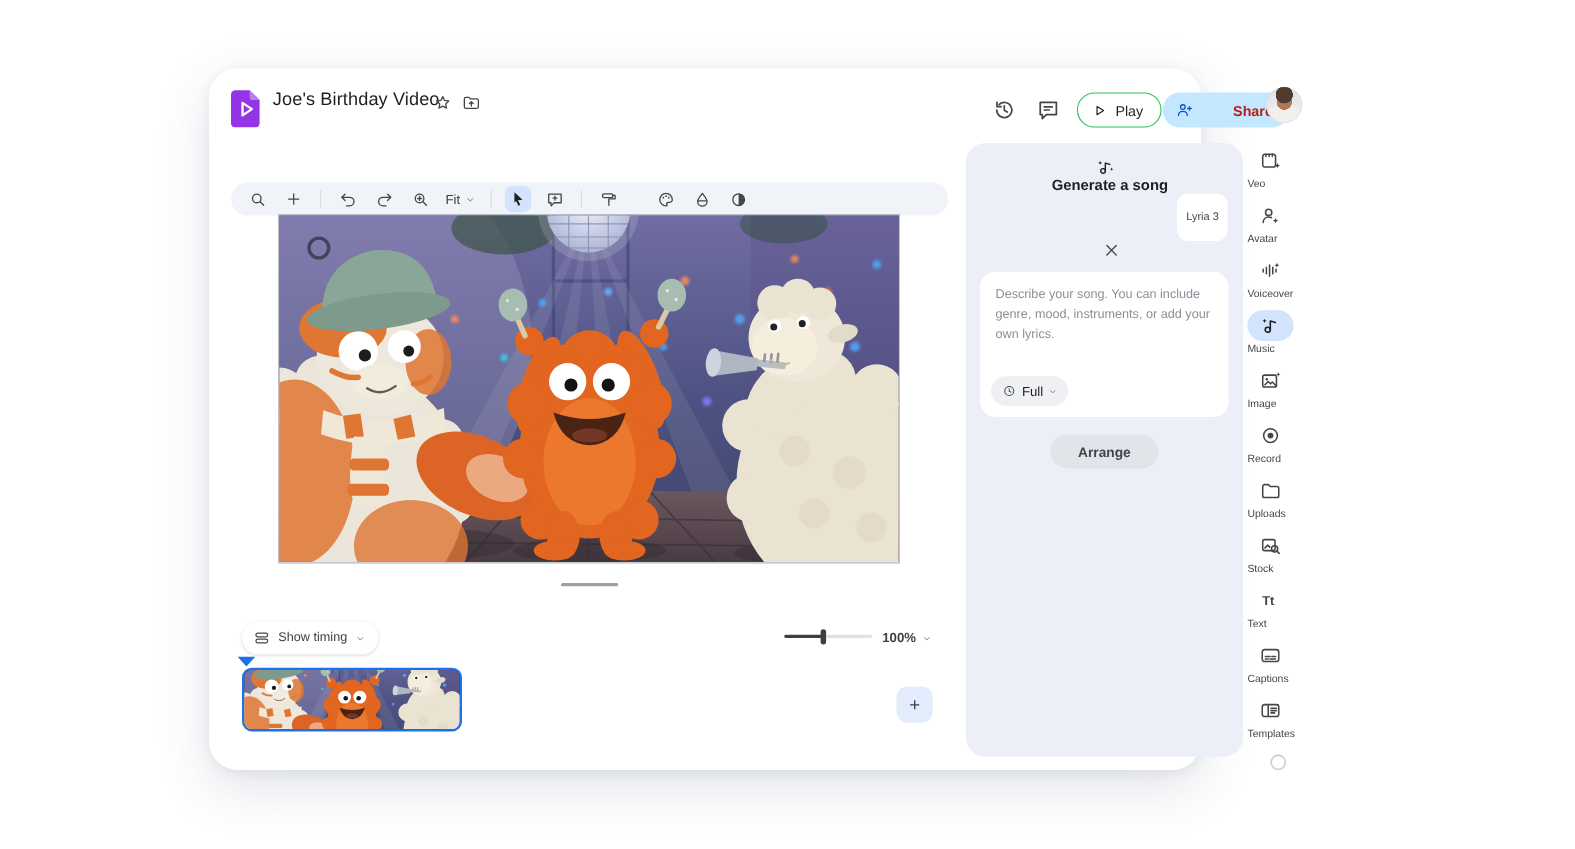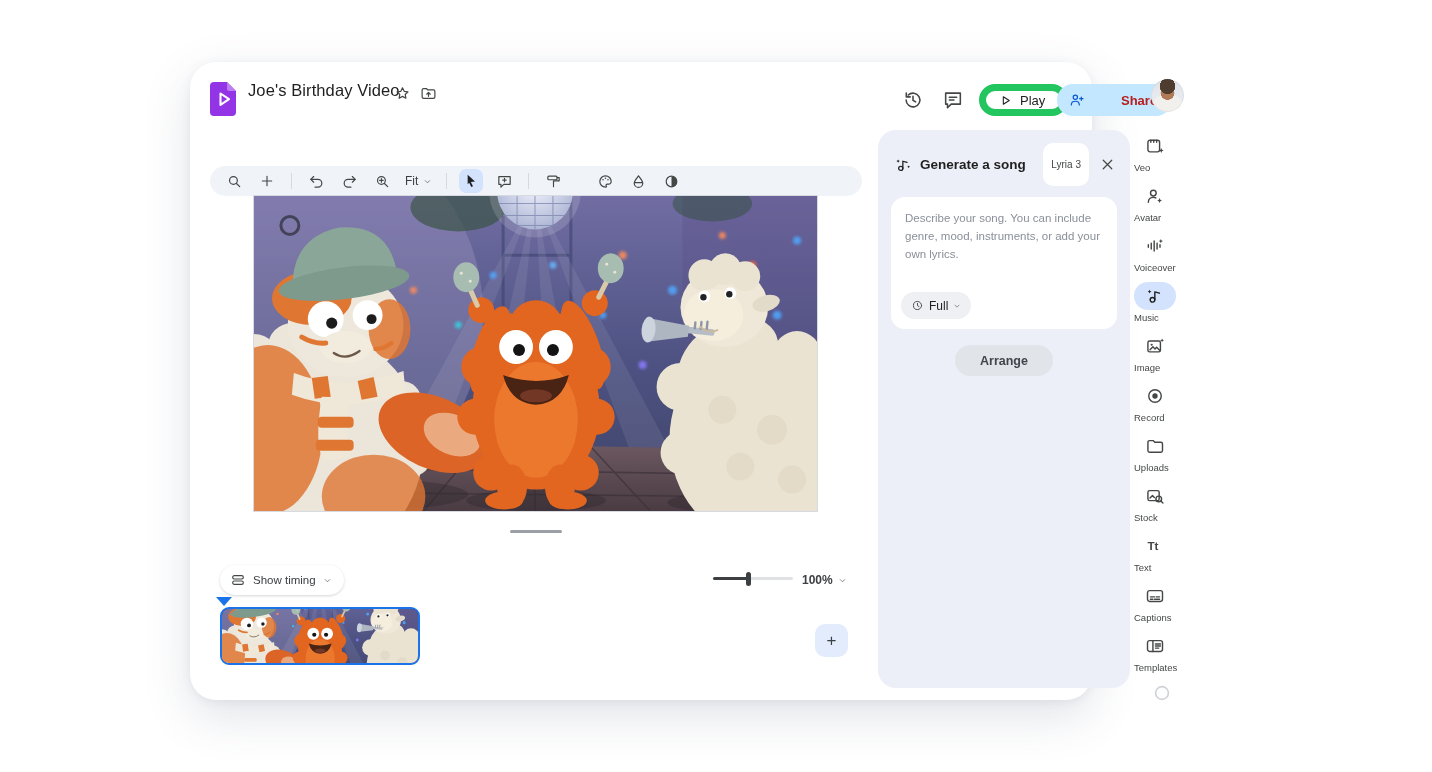--- a/index.html
+++ b/index.html
@@ -11,21 +11,21 @@
   .vids-icon{position:absolute;left:20px;top:19px;width:27px;height:35px;}
   .doc-title{position:absolute;left:58px;top:19px;font-size:16.5px;color:#1f1f1f;letter-spacing:.1px;white-space:nowrap;}
   .hdr-ic{position:absolute;top:23px;width:17px;height:17px;}
   .star{left:204px;} .movefolder{left:230px;}
   .menubar{position:absolute;left:56px;top:43px;display:flex;gap:17px;font-size:12.5px;color:#202124;}
   .menubar span{cursor:default;padding:1px 0;}
   .top-ic{position:absolute;top:27px;width:22px;height:22px;}
   .history{left:712px;} .commenttop{left:752px;}
   .pill-btn{position:absolute;top:22px;height:32px;display:flex;align-items:center;gap:7px;
     border-radius:16px;font-size:13px;}
-  .play-btn{left:789px;padding:0 16px 0 12px;border:7px solid #22c55e;background:#fff;color:#1f1f1f;}
+  .play-btn{left:789px;padding:0 16px 0 12px;border:1px solid #22c55e;background:#fff;color:#1f1f1f;}
   .share-btn{left:867px;padding:0 15px 0 12px;background:#c2e7ff;color:#b91c1c;font-weight:700;border:none;gap:36px;}
   .avatar{position:absolute;left:961px;top:17px;width:33px;height:33px;border-radius:50%;
     background:
       radial-gradient(circle at 50% 22%, #4e3c2e 0 25%, transparent 26%),
       radial-gradient(circle at 50% 42%, #b07a56 0 27%, transparent 28%),
       radial-gradient(circle at 50% 100%, #f2f0ed 0 48%, transparent 49%),
       linear-gradient(#dfe3e8,#edf0f3);
     box-shadow:0 0 0 1px rgba(0,0,0,.05) inset;}
   
   .toolbar{position:absolute;left:20px;top:64px;width:652px;height:30px;background:#f0f4f9;
@@ -57,21 +57,21 @@
   
   .playhead{position:absolute;left:26px;top:535px;width:0;height:0;
     border-left:8px solid transparent;border-right:8px solid transparent;border-top:9px solid #1a73e8;}
   .thumb{position:absolute;left:30px;top:545px;width:200px;height:58px;border:2.5px solid #1a73e8;
     border-radius:9px;overflow:hidden;background:#2e3258;}
   .thumb svg{display:block;width:100%;height:100%;}
   .add-scene{position:absolute;left:625px;top:562px;width:33px;height:33px;border-radius:10px;
     background:#e2ecfc;color:#3c4043;font-size:17px;display:grid;place-items:center;border:none;}
   
   .panel{position:absolute;left:688px;top:68px;width:252px;height:558px;background:#eceff8;border-radius:18px;}
-  .panel-header{display:flex;align-items:center;padding:13px 14px 9px 16px;}
+  .panel-header{display:flex;align-items:center;padding:13px 14px 9px 16px;flex-direction:column;}
   .panel-title{font-size:13.5px;font-weight:700;color:#1f1f1f;margin-left:8px;}
   .model-badge{margin-left:auto;background:#fff;border-radius:10px;padding:16px 8px;font-size:10px;color:#444746;}
   .close-x{margin-left:10px;width:17px;height:17px;}
   .prompt-card{position:relative;margin:2px 13px 0;height:132px;background:#fff;border-radius:14px;}
   .prompt-card textarea{width:100%;height:84px;border:none;outline:none;resize:none;background:transparent;
     padding:13px 14px 0;font-family:"Liberation Sans",sans-serif;font-size:11.5px;line-height:1.55;color:#1f1f1f;}
   .prompt-card textarea::placeholder{color:#8a9099;}
   .length-pill{position:absolute;left:10px;bottom:10px;height:27px;display:flex;align-items:center;gap:5px;
     background:#eef0f4;border-radius:14px;padding:0 10px;font-size:12px;color:#1f1f1f;border:none;}
   .generate-btn{display:block;margin:16px auto 0;width:98px;height:31px;border:none;border-radius:16px;

